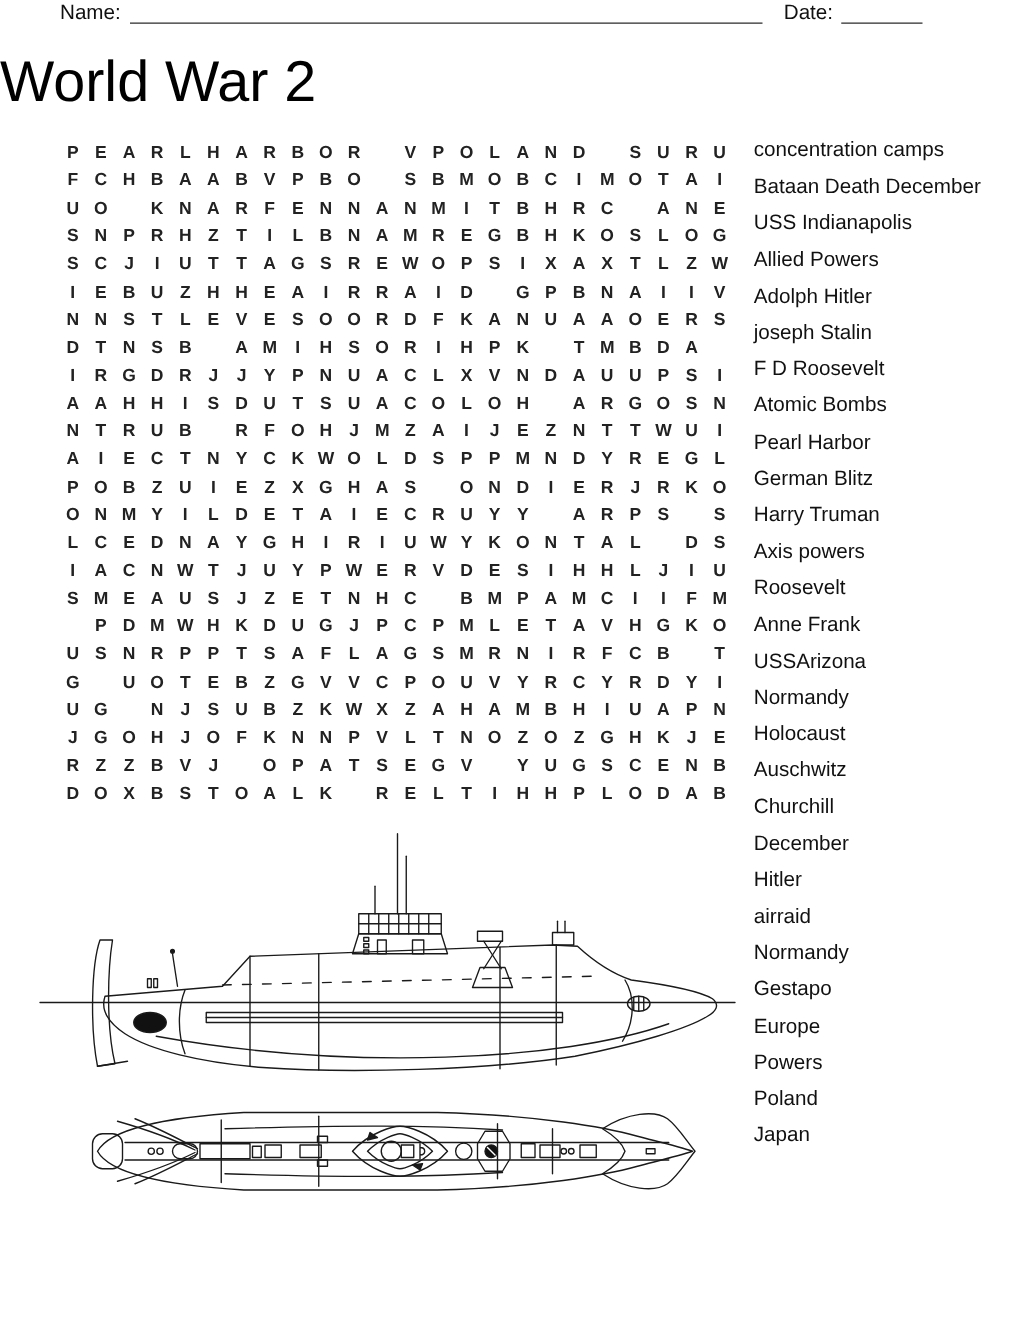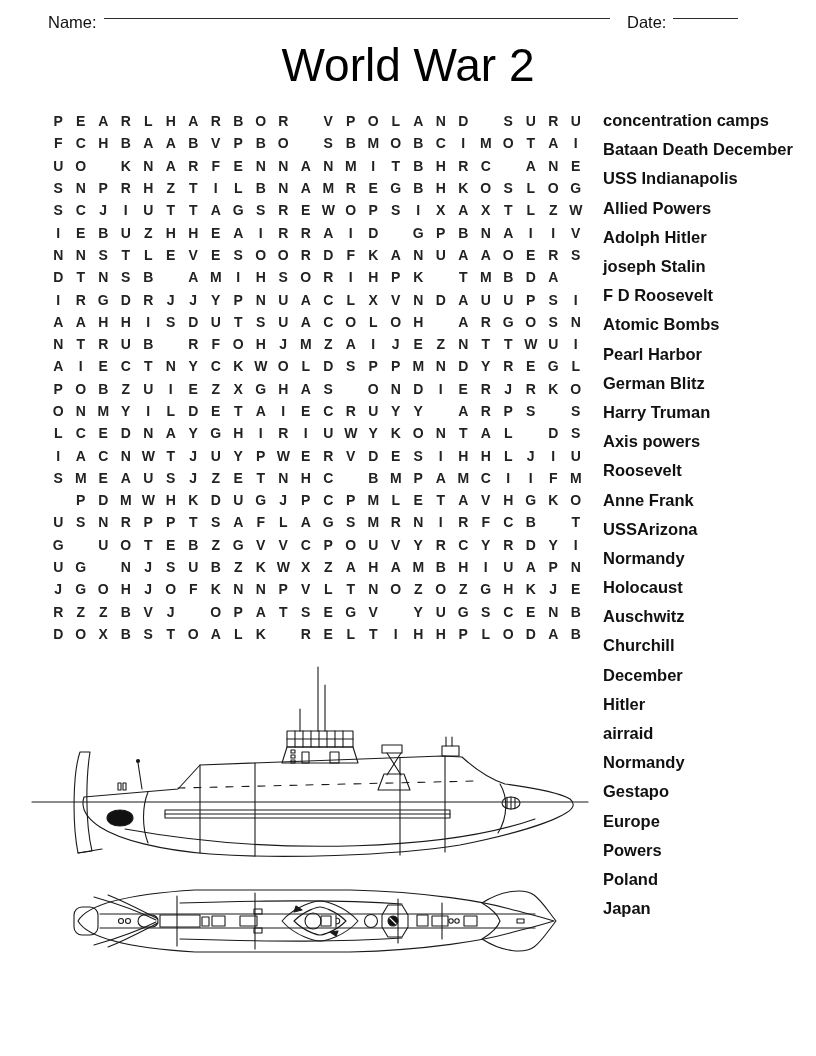--- a/index.html
+++ b/index.html
@@ -1,35 +1,35 @@
 <!DOCTYPE html>
 <html><head>
 <meta charset="utf-8">
 <style>
   html,body{margin:0;padding:0;background:#fff;}
   .page{position:relative;width:816px;height:1056px;background:#ffffff;overflow:hidden;
         font-family:"Liberation Sans",sans-serif;color:#1a1a1a;}
   
-  .hdr-label{position:absolute;top:13px;font-size:16.5px;color:#111;}
+  .hdr-label{position:absolute;top:1px;font-size:16.5px;color:#111;}
   .name-label{left:48px;}
   .date-label{left:627px;}
   .blank-line{position:absolute;top:18px;border-top:1.6px solid #2b2b2b;height:0;}
   .name-line{left:104px;width:506px;}
   .date-line{left:673px;width:65px;}
   
-  .title{position:absolute;top:38px;left:0;width:816px;text-align:center;
+  .title{position:absolute;top:38px;left:0;width:816px;
          font-size:46px;font-weight:400;letter-spacing:0px;color:#000;}
   
   .grid{position:absolute;left:47px;top:110px;display:grid;
         grid-template-columns:repeat(24,22.5px);grid-auto-rows:22.3px;}
   .cell{display:flex;align-items:center;justify-content:center;
         font-size:14px;font-weight:600;color:#222;line-height:1;}
   
   .words{position:absolute;left:603px;top:106px;margin:0;padding:0;list-style:none;}
-  .words li{height:29.2px;font-size:16.5px;color:#111;display:flex;align-items:center;font-weight:bold;}
+  .words li{height:29.2px;font-size:16.5px;color:#111;display:flex;align-items:center;}
   
   .sub{position:absolute;left:30px;top:657px;}
   .sub path,.sub line,.sub rect,.sub circle,.sub ellipse,.sub polygon{vector-effect:non-scaling-stroke;}
 </style>
 </head>
 <body>
 
 <div class="page">
 
   <span class="hdr-label name-label">Name:</span>

